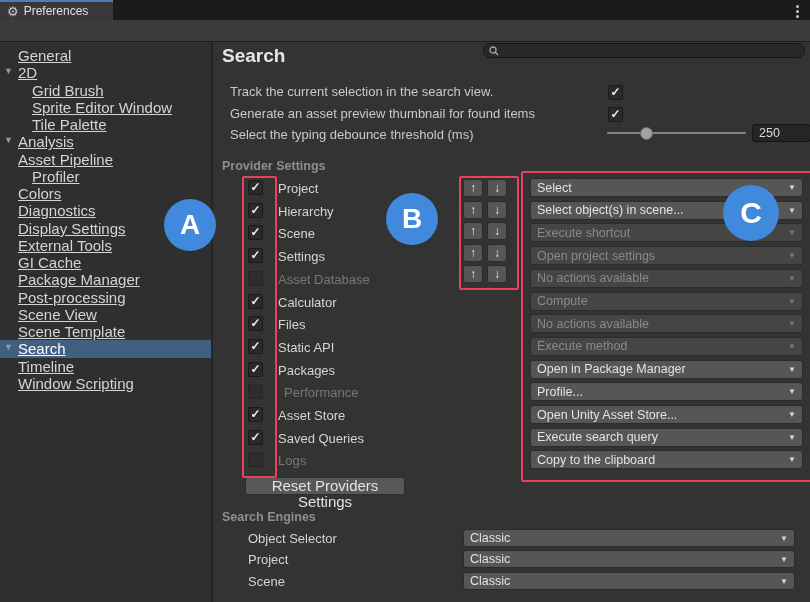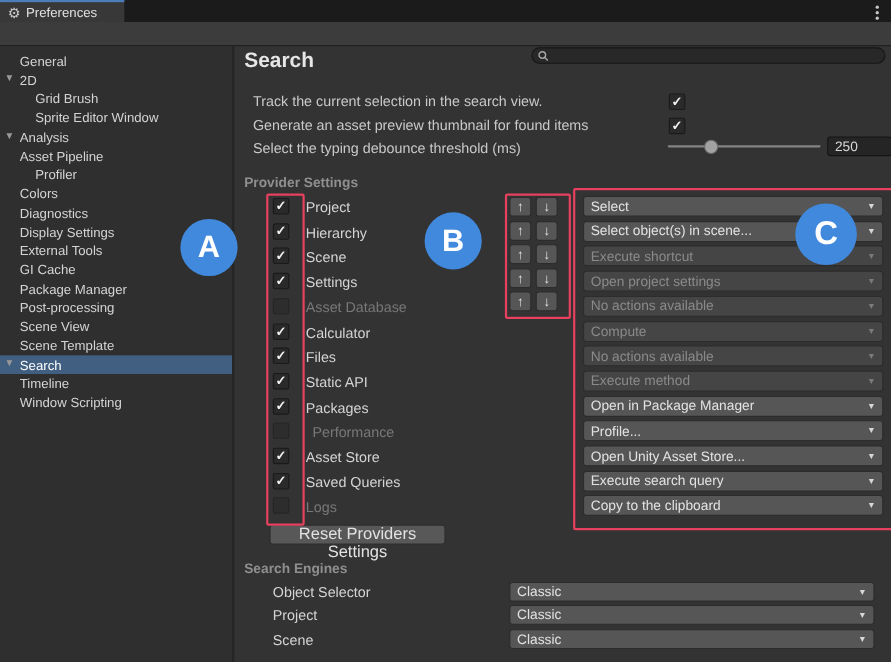--- a/index.html
+++ b/index.html
@@ -20,21 +20,21 @@
   .searchbox{position:absolute;left:483px;top:23px;width:322px;height:15px;background:#282828;
              border:1px solid #161616;border-radius:8px;box-sizing:border-box;display:flex;
              align-items:center;padding-left:5px;gap:4px;}
   .searchbox input{background:transparent;border:none;outline:none;color:#ddd;font-size:11px;width:290px;padding:0;}
   
   .sidebar{position:absolute;left:0;top:42px;width:211px;height:560px;background:#2f2f2f;padding-top:5px;box-sizing:border-box;}
   .vsep{position:absolute;left:211px;top:42px;width:2px;height:560px;background:#252525;}
   .sb-row{position:relative;height:17.25px;display:flex;align-items:center;}
   .sb-row.selected{background:#415f80;}
   .expander{position:absolute;left:4px;top:3px;font-size:9px;color:#999;line-height:1;}
-  .sb-label{font-size:12px;color:#d4d4d4;white-space:nowrap;}
+  .sb-label{font-size:15px;color:#d4d4d4;white-space:nowrap;text-decoration:underline;}
   .sb-row.selected .sb-label{color:#ffffff;}
   .sb-label.depth0{margin-left:18px;}
   .sb-label.depth1{margin-left:32px;}
   
   .page-title{position:absolute;left:222px;top:45px;font-size:19px;font-weight:bold;color:#e6e6e6;}
   .opt-label{position:absolute;left:230px;font-size:13px;color:#c9c9c9;white-space:nowrap;}
   .section-title{position:absolute;left:222px;font-size:12.5px;font-weight:bold;color:#8f8f8f;}
   .checkbox{position:absolute;width:15px;height:15px;background:#2a2a2a;border:1px solid #1a1a1a;
             border-radius:2px;box-sizing:border-box;display:flex;align-items:center;justify-content:center;}
   .checkbox .check{color:#f2f2f2;font-size:12px;font-weight:bold;line-height:1;margin-top:-1px;}
@@ -103,20 +103,23 @@
           <span class="expander">▼</span>
           <span class="sb-label depth0">2D</span>
         </div>
         <div class="sb-row">
           <span class="sb-label depth1">Grid Brush</span>
         </div>
         <div class="sb-row">
           <span class="sb-label depth1">Sprite Editor Window</span>
         </div>
         <div class="sb-row">
+          <span class="sb-label depth1">Tile Palette</span>
+        </div>
+        <div class="sb-row">
           <span class="expander">▼</span>
           <span class="sb-label depth0">Analysis</span>
         </div>
         <div class="sb-row">
           <span class="sb-label depth0">Asset Pipeline</span>
         </div>
         <div class="sb-row">
           <span class="sb-label depth1">Profiler</span>
         </div>
         <div class="sb-row">

